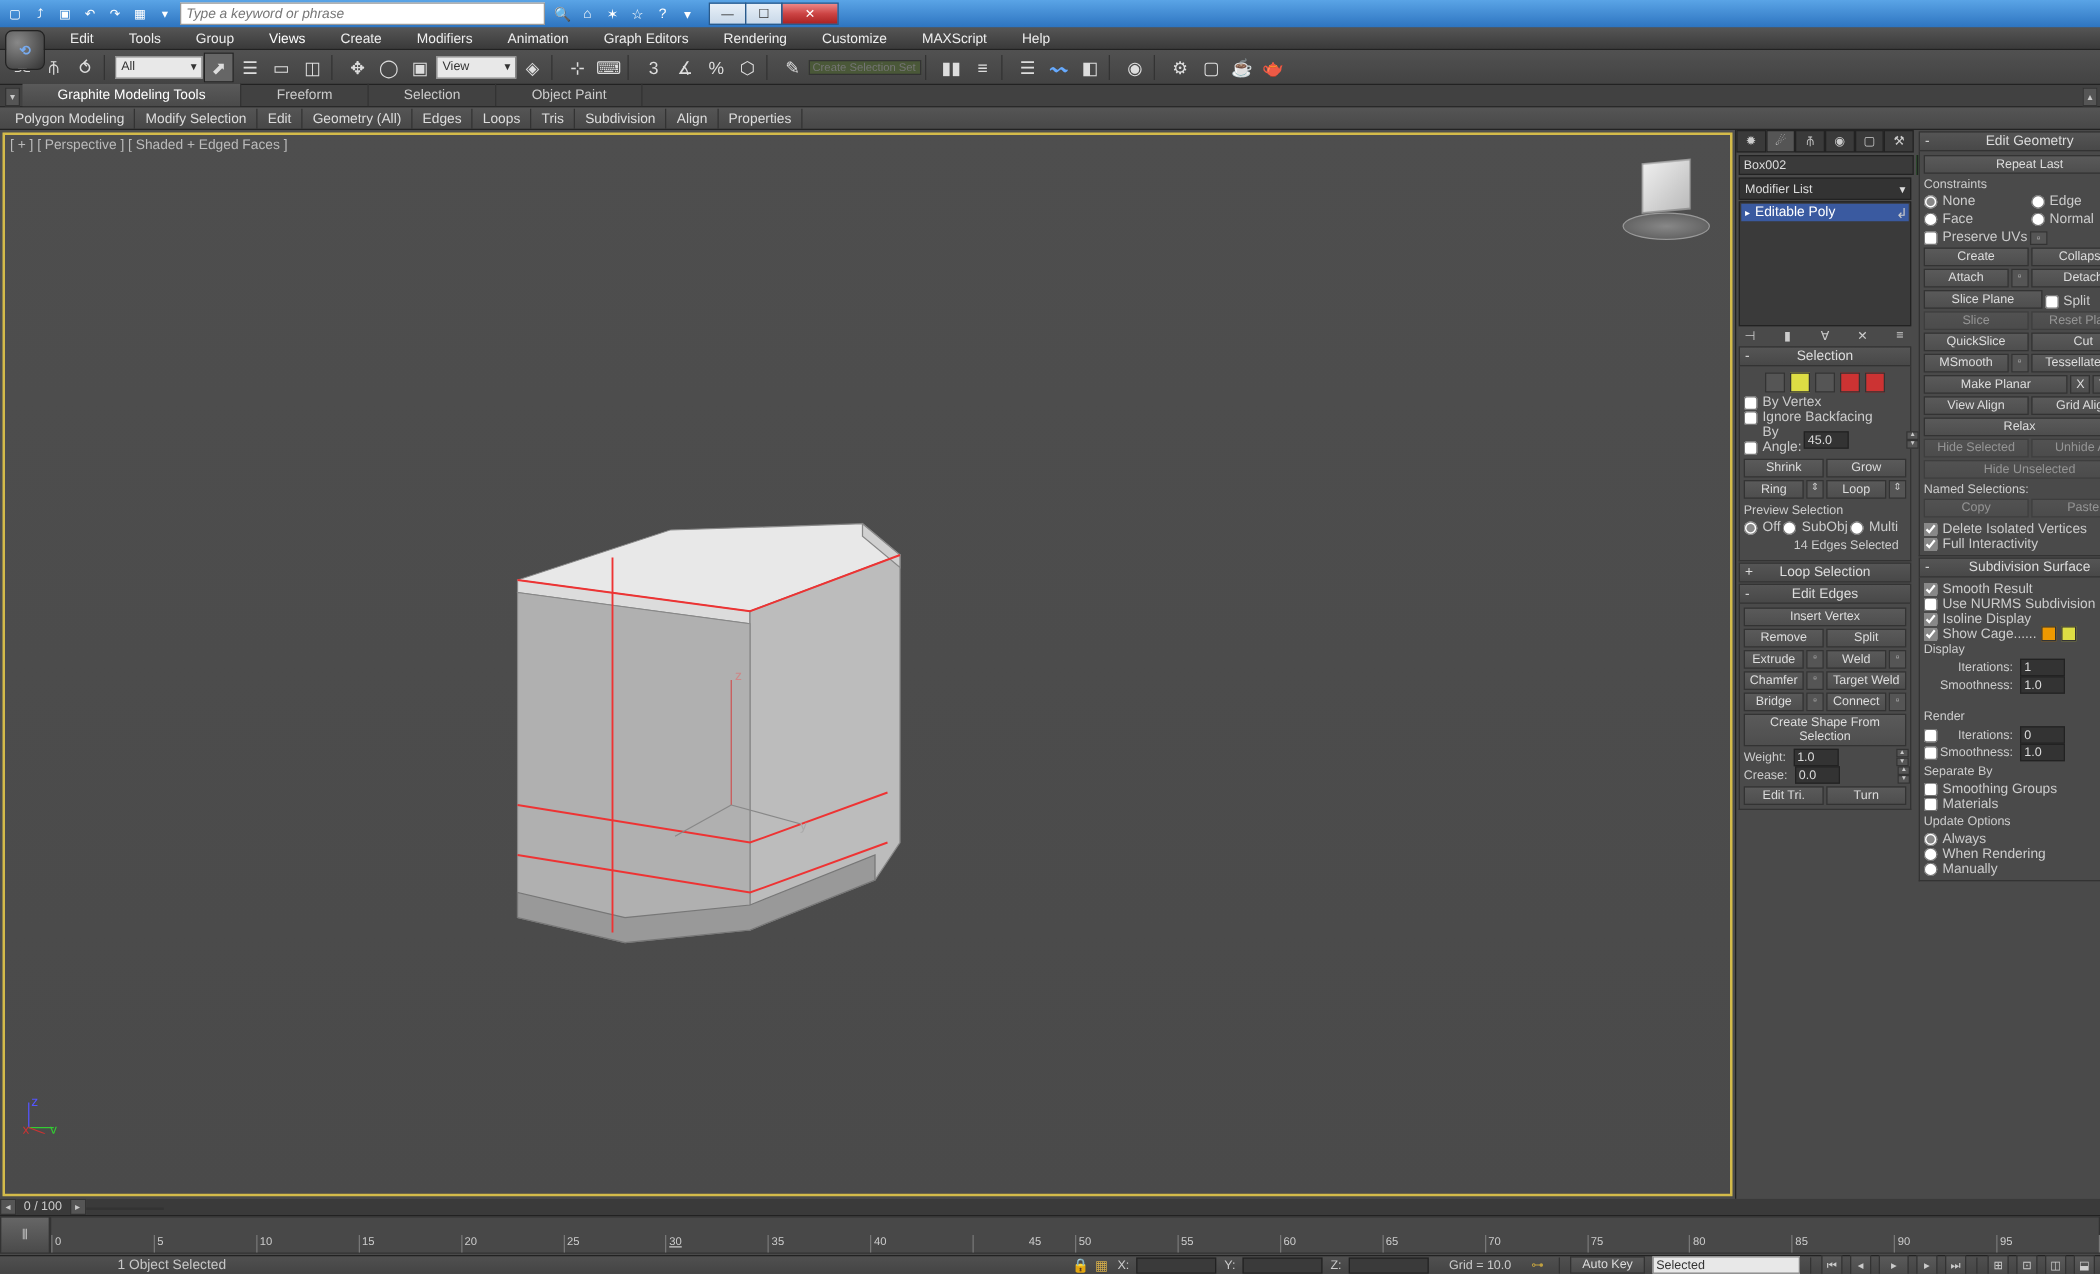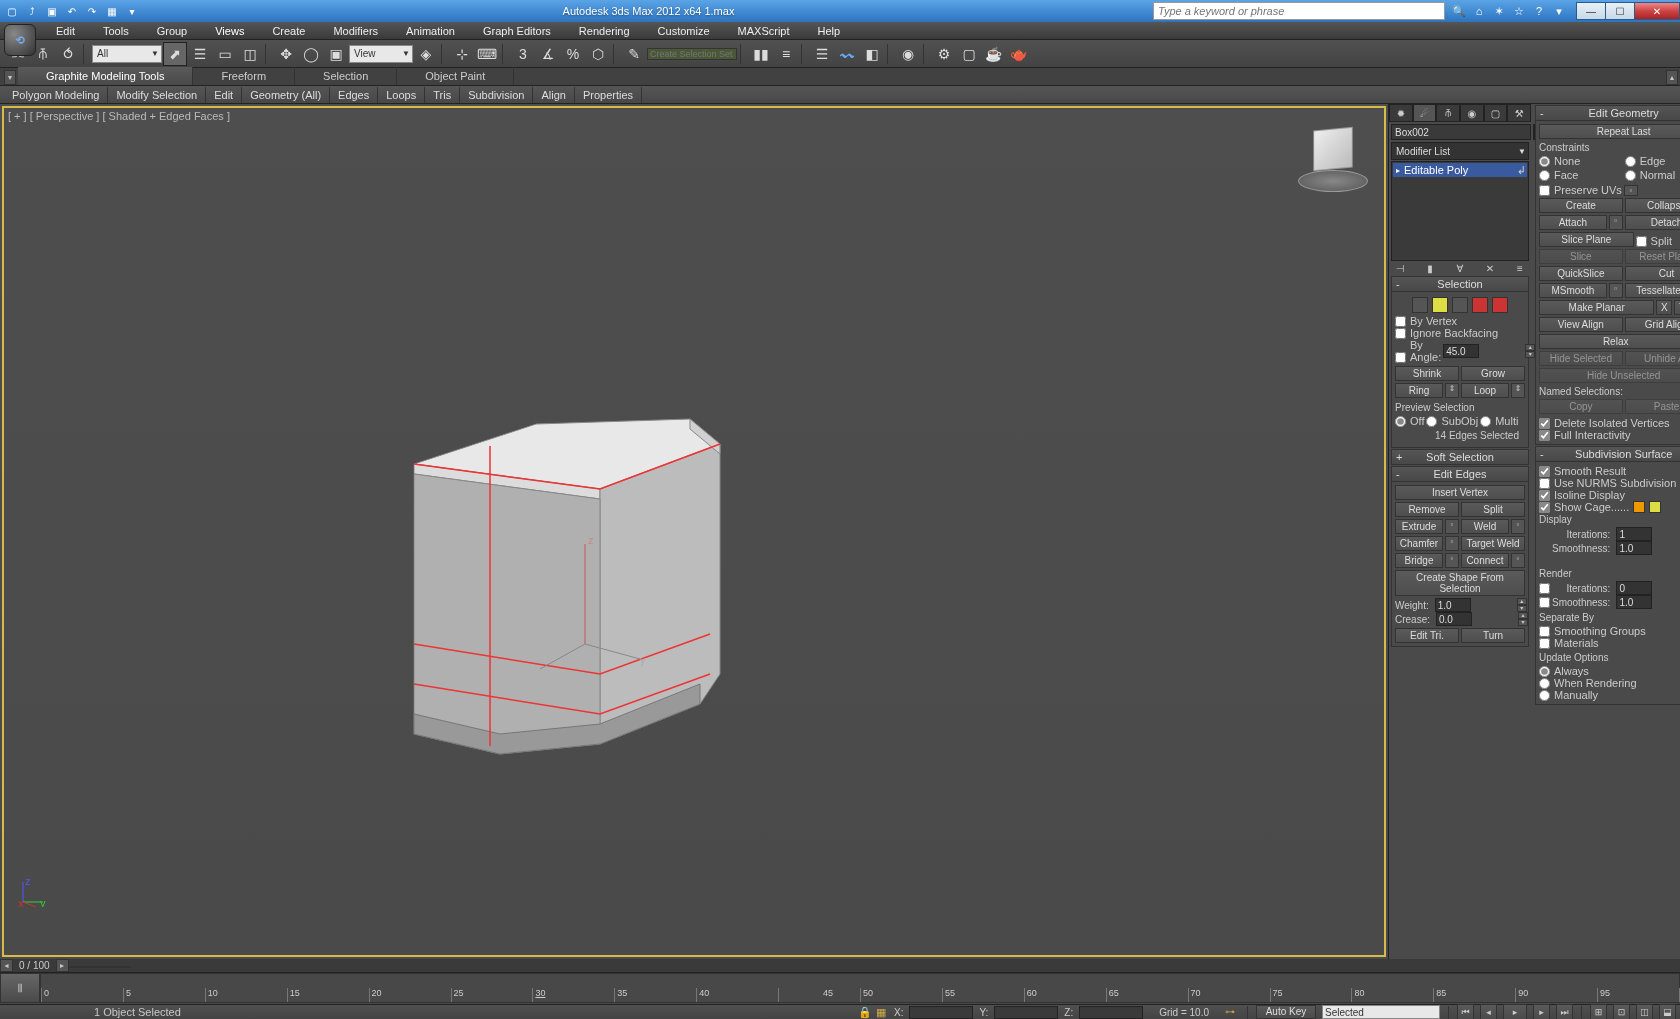--- a/index.html
+++ b/index.html
@@ -142,21 +142,20 @@
 <div class="titlebar" data-name="titlebar">
   <div class="left-icons">
     <div class="tb-icon" data-name="new-icon">▢</div>
     <div class="tb-icon" data-name="open-icon">⤴</div>
     <div class="tb-icon" data-name="save-icon">▣</div>
     <div class="tb-icon" data-name="undo-icon">↶</div>
     <div class="tb-icon" data-name="redo-icon">↷</div>
     <div class="tb-icon" data-name="project-icon">▦</div>
     <div class="tb-icon" data-name="dropdown-icon">▾</div>
   </div>
-  <div class="title" data-name="window-title">Autodesk 3ds Max 2012 x64    1.max</div>
   <input class="search" data-name="infocenter-search" placeholder="Type a keyword or phrase" style="">
   <div class="rt-icon" data-name="search-icon">🔍</div>
   <div class="rt-icon" data-name="subscription-icon">⌂</div>
   <div class="rt-icon" data-name="exchange-icon">✶</div>
   <div class="rt-icon" data-name="favorites-icon">☆</div>
   <div class="rt-icon" data-name="help-icon">?</div>
   <div class="rt-icon" data-name="help-dropdown-icon">▾</div>
   <div class="winbtns">
     <div class="winbtn" data-name="minimize-button">—</div>
     <div class="winbtn" data-name="maximize-button">☐</div>
@@ -377,21 +376,21 @@
               <label class="chk" data-name="preview-multi-radio">
                   <input type="radio" name="prev" style="">
                   <span>Multi</span>
                 </label>
             </div>
             <div class="sel-count" data-name="selection-count-label">14 Edges Selected</div>
           </div>
         </div>
 
         <div class="rollout" data-name="rollout-soft-selection">
-          <div class="roll-header" data-name="rollout-header-softsel"><span class="pm">+</span><span>Soft Selection</span></div>
+          <div class="roll-header" data-name="rollout-header-softsel"><span class="pm">+</span><span>Loop Selection</span></div>
         </div>
 
         <div class="rollout" data-name="rollout-edit-edges">
           <div class="roll-header" data-name="rollout-header-editedges"><span class="pm">-</span><span>Edit Edges</span></div>
           <div class="roll-body">
             <div class="btn" data-name="insert-vertex-button">Insert Vertex</div>
             <div class="grid2" style="margin-top:2px">
               <div class="btn" data-name="remove-button">Remove</div>
               <div class="btn" data-name="split-button">Split</div>
             </div>

